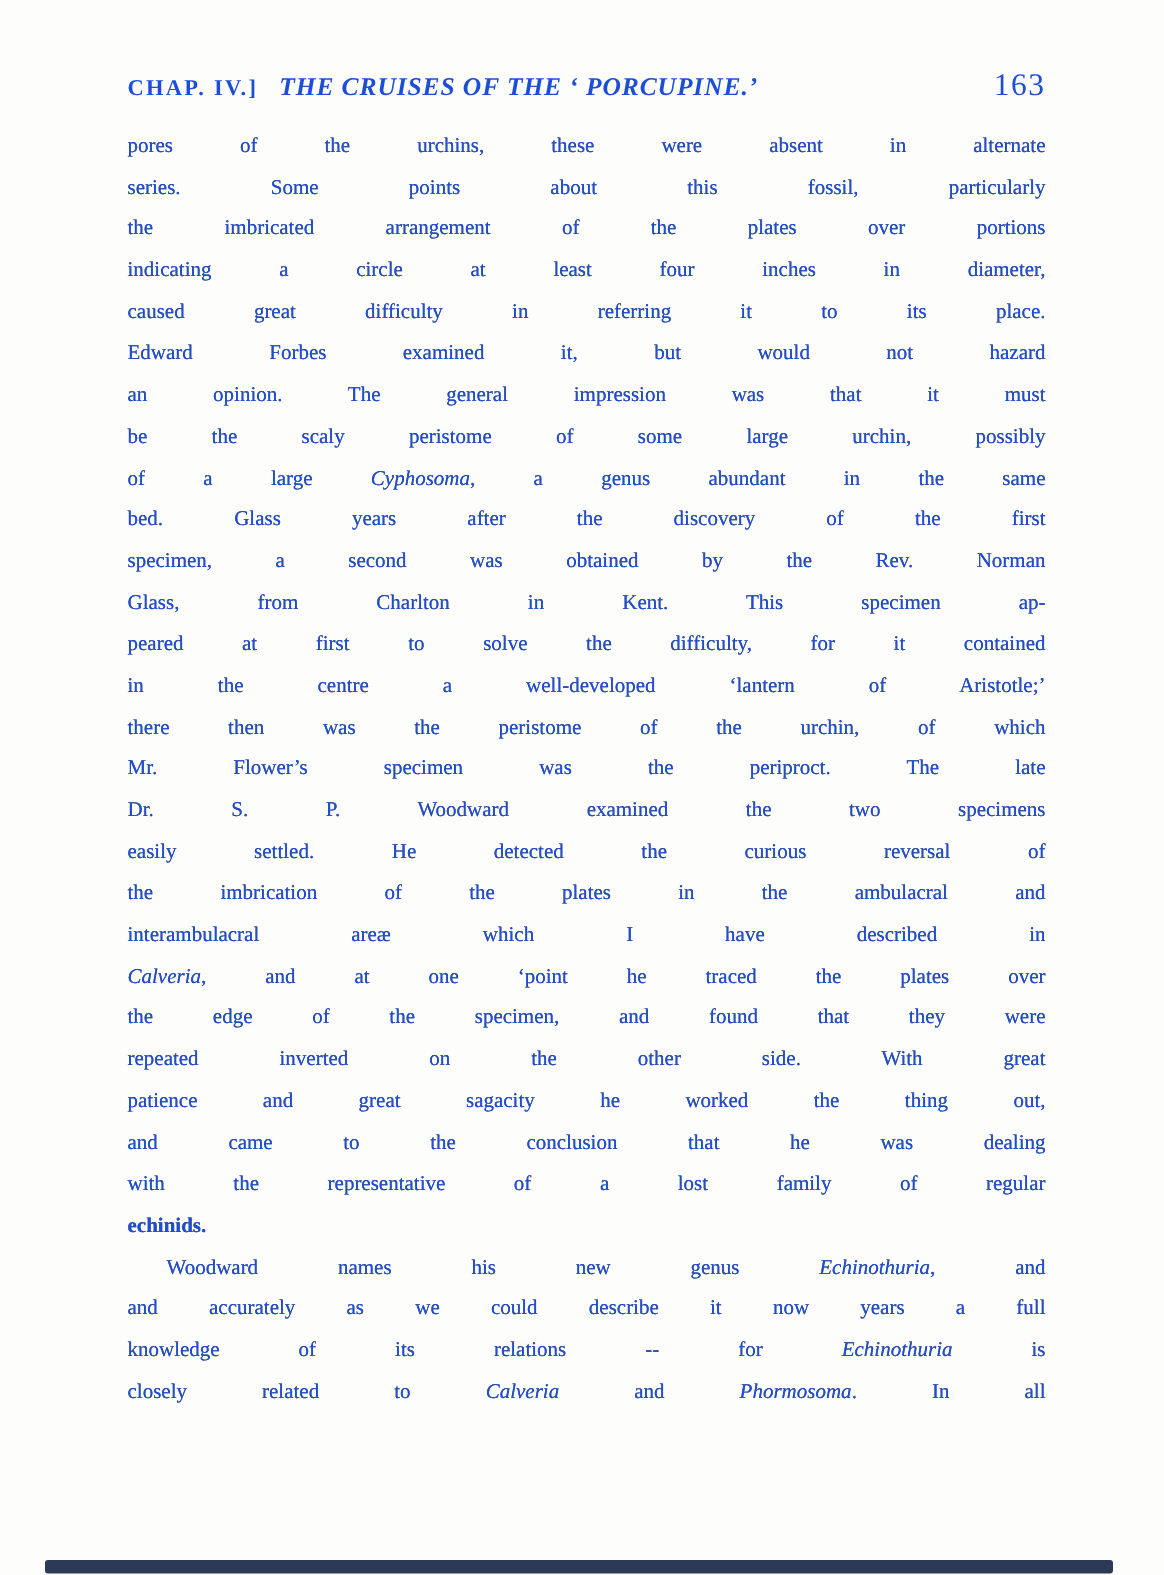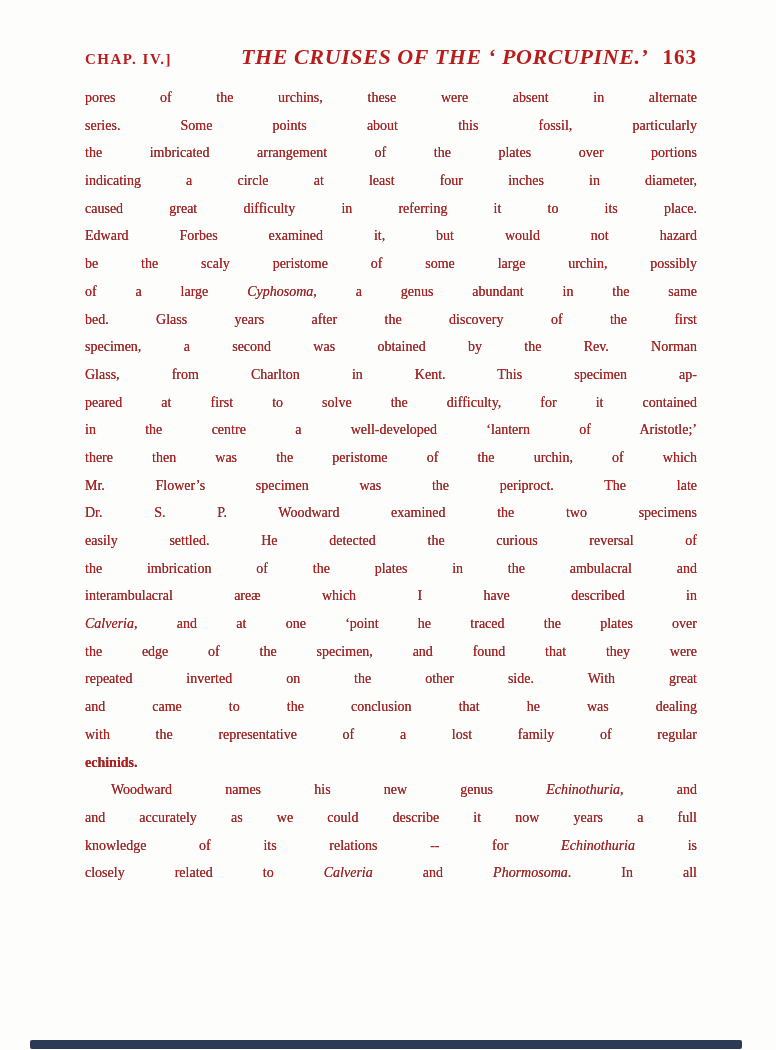--- a/index.html
+++ b/index.html
@@ -25,32 +25,31 @@
   .chap {
     font-variant: small-caps;
     font-size: 15px;
     letter-spacing: 1.5px;
     font-weight: bold;
     white-space: nowrap;
   }
   .running-title {
     font-style: italic;
     font-weight: bold;
-    font-size: 22px;
+    font-size: 17px;
     letter-spacing: 0.6px;
     white-space: nowrap;
     flex: 1;
-    text-align: right;
+    text-align: left;
     padding: 0 14px;
   }
   .pnum {
     font-size: 21px;
     letter-spacing: 1px;
     white-space: nowrap;
-    font-weight: bold;
   }
   .bodytext {
     position: absolute;
     top: 84px;
     left: 85px;
     width: 612px;
     font-size: 14px;
     line-height: 27.7px;
     text-shadow: 0 0 0.4px rgba(20,20,20,0.75);
   }
@@ -74,51 +73,53 @@
     bottom: 1px;
     width: 712px;
     height: 9px;
     border-radius: 2px;
     
   }
 </style>
 </head>
 <body>
 
-<div class="page" style="background: rgb(253, 253, 252); color: #b91c1c;">
+<div class="page" style="background: rgb(253, 253, 252); color: #1d4ed8;">
 
   <div class="header">
     <span class="chap" data-bind="page.header.chapter">CHAP. IV.]</span>
     <span class="running-title" data-bind="page.header.title">THE CRUISES OF THE ‘ PORCUPINE.’</span>
     <span class="pnum" data-bind="page.header.page_number">163</span>
   </div>
 
   <div class="bodytext" id="text-lines">
       <div class="line">pores of the urchins, these were absent in alternate</div>
       <div class="line">series. Some points about this fossil, particularly</div>
       <div class="line">the imbricated arrangement of the plates over portions</div>
       <div class="line">indicating a circle at least four inches in diameter,</div>
       <div class="line">caused great difficulty in referring it to its place.</div>
       <div class="line">Edward Forbes examined it, but would not hazard</div>
+      <div class="line">an opinion. The general impression was that it must</div>
       <div class="line">be the scaly peristome of some large urchin, possibly</div>
       <div class="line">of a large <i>Cyphosoma</i>, a genus abundant in the same</div>
       <div class="line">bed. Glass years after the discovery of the first</div>
       <div class="line">specimen, a second was obtained by the Rev. Norman</div>
       <div class="line">Glass, from Charlton in Kent. This specimen ap-</div>
       <div class="line">peared at first to solve the difficulty, for it contained</div>
       <div class="line">in the centre a well-developed ‘lantern of Aristotle;’</div>
       <div class="line">there then was the peristome of the urchin, of which</div>
       <div class="line">Mr. Flower’s specimen was the periproct. The late</div>
       <div class="line">Dr. S. P. Woodward examined the two specimens</div>
       <div class="line">easily settled. He detected the curious reversal of</div>
       <div class="line">the imbrication of the plates in the ambulacral and</div>
       <div class="line">interambulacral areæ which I have described in</div>
       <div class="line"><i>Calveria</i>, and at one ‘point he traced the plates over</div>
       <div class="line">the edge of the specimen, and found that they were</div>
       <div class="line">repeated inverted on the other side. With great</div>
+      <div class="line">patience and great sagacity he worked the thing out,</div>
       <div class="line">and came to the conclusion that he was dealing</div>
       <div class="line">with the representative of a lost family of regular</div>
       <div class="line para-end">echinids.</div>
       <div class="line indent">Woodward names his new genus <i>Echinothuria</i>, and</div>
       <div class="line">and accurately as we could describe it now years a full</div>
       <div class="line">knowledge of its relations -- for <i>Echinothuria</i> is</div>
       <div class="line">closely related to <i>Calveria</i> and <i>Phormosoma</i>. In all</div>
     </div>
 
   <div class="bottom-bar" id="bottom-bar" style="background: rgb(45, 58, 85);"></div>

